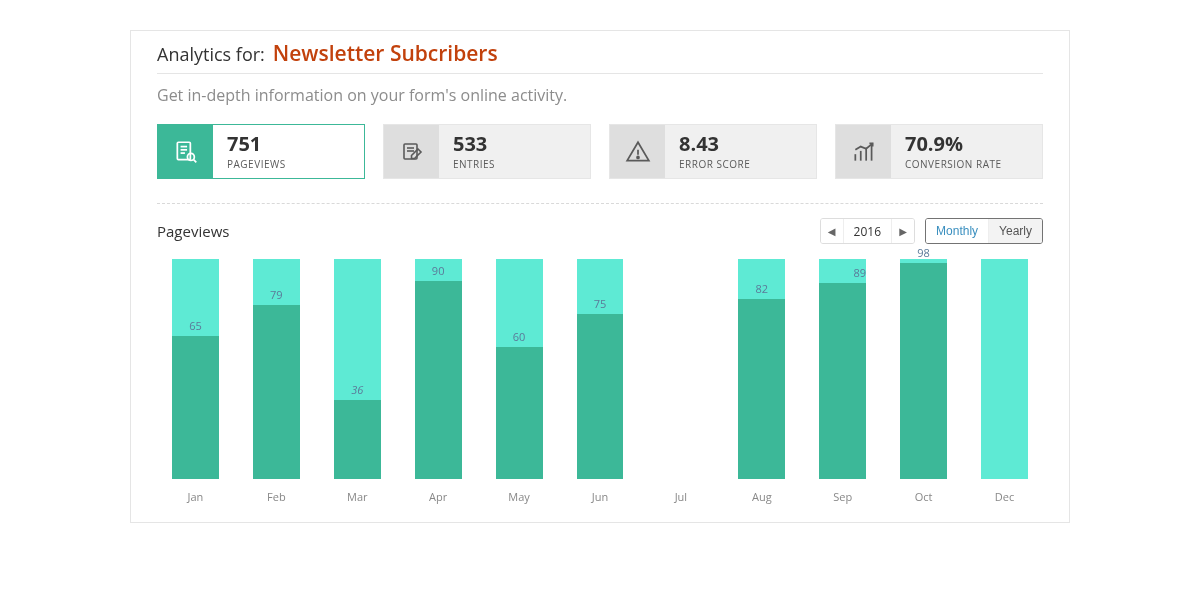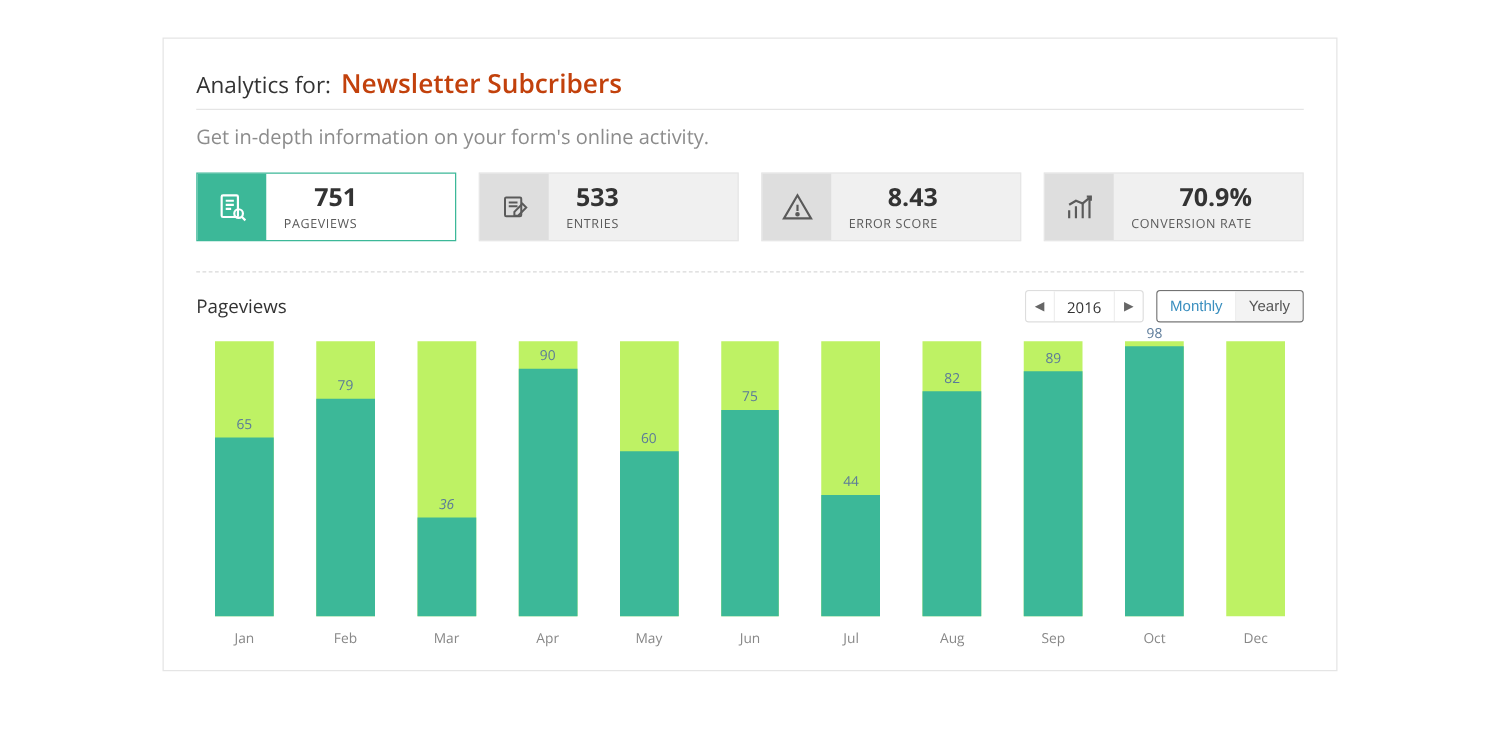--- a/index.html
+++ b/index.html
@@ -1,43 +1,43 @@
 <!DOCTYPE html>
 <html><head>
   <meta charset="utf-8">
   <style>
     * { box-sizing: border-box; margin: 0; padding: 0; }
     body { font-family: "Open Sans", "Helvetica Neue", Arial, sans-serif; background: #fff; display: flex; justify-content: center; padding: 30px 0; }
-    .panel { width: 940px; border: 1px solid #e5e5e5; background: #fff; padding: 22px 26px 18px; }
+    .panel { width: 940px; border: 1px solid #e5e5e5; background: #fff; padding: 8px 26px 18px; }
     .title-row { border-bottom: 1px solid #e5e5e5; padding-bottom: 6px; margin-bottom: 10px; display: flex; align-items: baseline; gap: 8px; }
     .title-row .prefix { font-size: 18px; color: #333; font-weight: 400; }
     .title-row .name { font-size: 21px; color: #c2410c; font-weight: 600; }
     .subtitle { color: #8c8c8c; font-size: 16px; margin-bottom: 18px; }
     .stats { display: flex; gap: 18px; margin-bottom: 24px; }
-    .stat { flex: 1; display: flex; border: 1px solid #e6e6e6; background: #f0f0f0; height: 55px; align-items: stretch; text-align: right; }
+    .stat { flex: 1; display: flex; border: 1px solid #e6e6e6; background: #f0f0f0; height: 55px; align-items: stretch; }
     .stat.active { background: #fff; border-color: #3cb898; }
     .stat .iconbox { width: 55px; background: #dedede; display: flex; align-items: center; justify-content: center; color: #5a5a5a; }
     .stat.active .iconbox { background: #3cb898; color: #fff; }
     .stat .textbox { padding: 7px 14px; display: flex; flex-direction: column; justify-content: center; }
     .stat .value { font-size: 20px; font-weight: 700; color: #333; line-height: 1.1; }
     .stat .label { font-size: 10px; letter-spacing: 0.5px; color: #5a5a5a; margin-top: 2px; }
     .divider { border-top: 1px dashed #d9d9d9; margin-bottom: 14px; }
     .chart-header { display: flex; justify-content: space-between; align-items: center; margin-bottom: 10px; }
     .chart-title { font-size: 15px; color: #333; }
     .chart-controls { display: flex; gap: 10px; align-items: center; }
     .year-sel { display: flex; border: 1px solid #ddd; border-radius: 3px; overflow: hidden; height: 26px; align-items: stretch; background: #fff; }
     .year-sel button { width: 22px; border: none; background: #fff; color: #666; cursor: pointer; font-size: 10px; display:flex; align-items:center; justify-content:center; }
     .year-sel span { padding: 0 10px; font-size: 12px; color: #333; border-left: 1px solid #eee; border-right: 1px solid #eee; display: flex; align-items: center; }
     .range-sel { display: flex; border: 1px solid #737373; border-radius: 3px; overflow: hidden; height: 26px; background: #fff; }
     .range-sel button { border: none; background: #fff; padding: 0 10px; font-size: 12px; color: #3a8fbf; cursor: pointer; }
     .range-sel button.active { background: #f3f3f3; color: #555; }
     .range-sel button + button { border-left: 1px solid #eee; }
     .chart { display: flex; align-items: flex-end; height: 250px; gap: 0; margin: 0 -2px; }
     .col { flex: 1; display: flex; flex-direction: column; align-items: center; }
-    .barwrap { width: 58%; height: 220px; background: #bef264; display: flex; flex-direction: column; justify-content: flex-end; position: relative; }
+    .barwrap { width: 58%; height: 220px; background: #5eead4; display: flex; flex-direction: column; justify-content: flex-end; position: relative; }
     .bar { width: 100%; background: #3cb898; }
     .barlabel { position: absolute; width: 100%; text-align: center; font-size: 11px; color: #5b7a99; bottom: 100%; transform: translateY(-3px); }
     .xlabel { font-size: 11px; color: #888; margin-top: 10px; }
     svg { display: block; }
   </style>
 </head>
 <body>
 
 <div class="panel">
 
@@ -163,36 +163,32 @@
         <div class="xlabel">May</div>
       </div>
       <div class="col">
         <div class="barwrap">
           <div class="barlabel" style="bottom: 75%;">75</div>
           <div class="bar" style="height: 75%;"></div>
         </div>
         <div class="xlabel">Jun</div>
       </div>
       <div class="col">
-        <div class="barwrap">
-          <div class="barlabel" style="bottom: 44%;">44</div>
-          <div class="bar" style="height: 44%;"></div>
-        </div>
         <div class="xlabel">Jul</div>
       </div>
       <div class="col">
         <div class="barwrap">
           <div class="barlabel" style="bottom: 82%;">82</div>
           <div class="bar" style="height: 82%;"></div>
         </div>
         <div class="xlabel">Aug</div>
       </div>
       <div class="col">
         <div class="barwrap">
-          <div class="barlabel" style="bottom: 89%;">89</div>
+          <div class="barlabel" style="bottom: 89%; text-align: right;">89</div>
           <div class="bar" style="height: 89%;"></div>
         </div>
         <div class="xlabel">Sep</div>
       </div>
       <div class="col">
         <div class="barwrap">
           <div class="barlabel" style="bottom: 98%;">98</div>
           <div class="bar" style="height: 98%;"></div>
         </div>
         <div class="xlabel">Oct</div>

